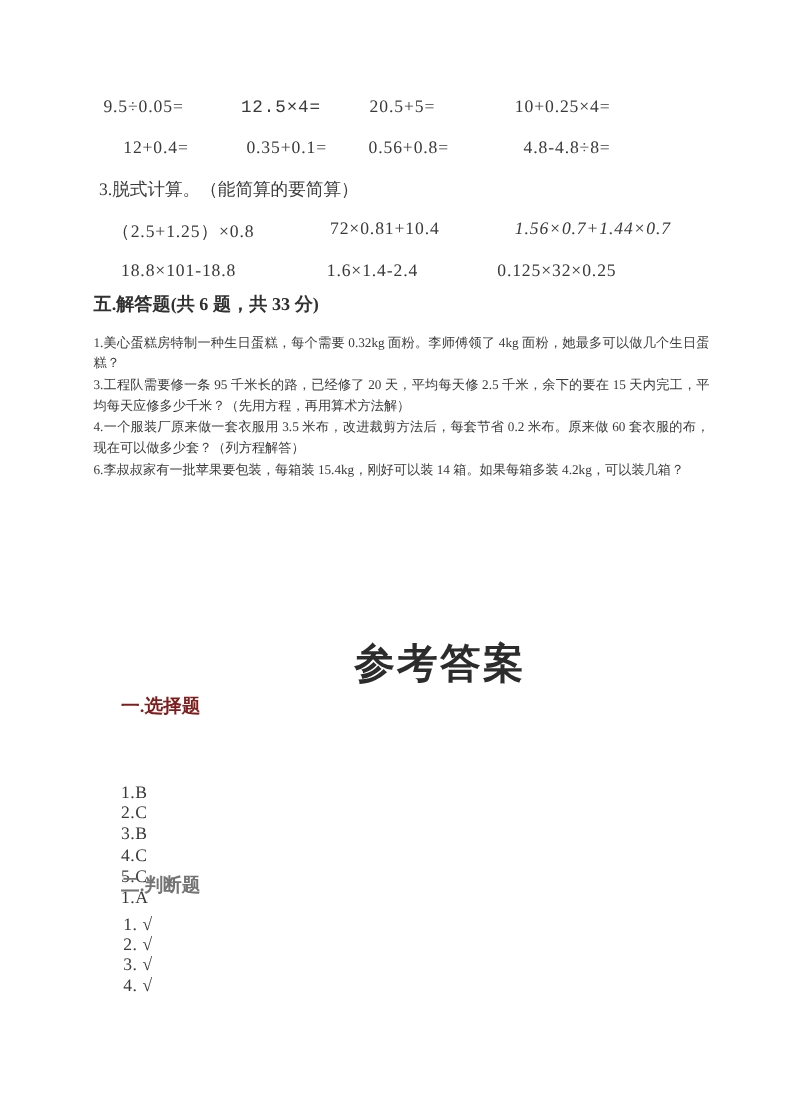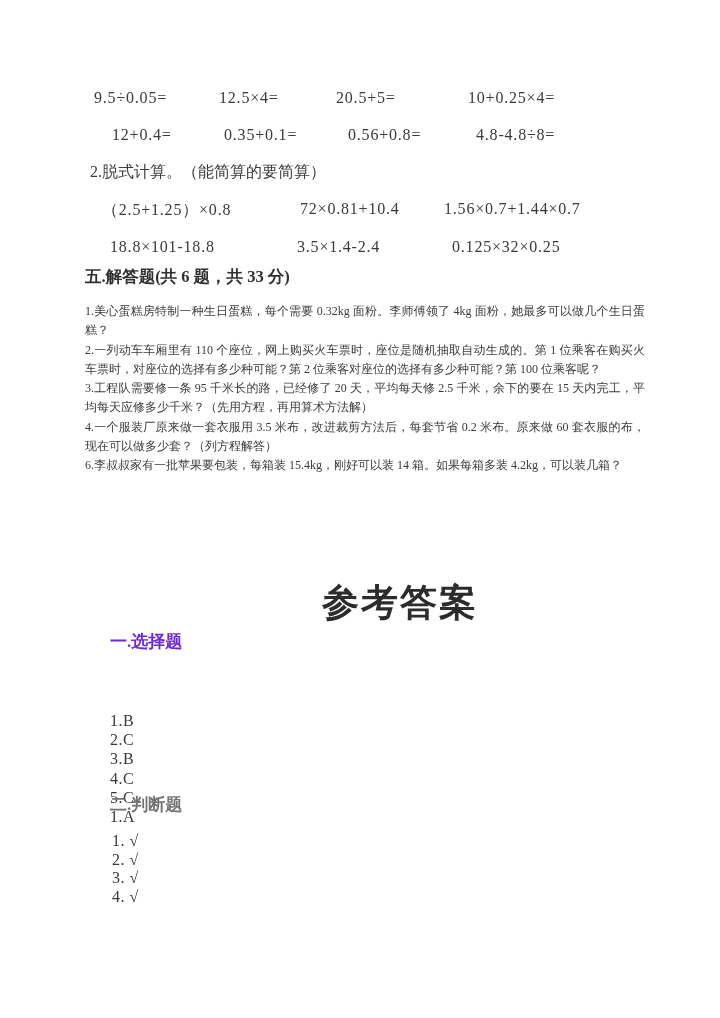--- a/index.html
+++ b/index.html
@@ -17,35 +17,35 @@
     overflow: hidden;
   }
   .expr {
     position: absolute;
     white-space: nowrap;
     font-size: 16px;
     letter-spacing: 0.8px;
   }
   
   .oral-row1 .expr:nth-child(1) { left: 94px;  top: 89px; }
-  .oral-row1 .expr:nth-child(2) { left: 219px; top: 89px; }
+  .oral-row1 .expr:nth-child(2) { left: 219px; top: 89px; font-family: Liberation Mono, monospace; }
   .oral-row1 .expr:nth-child(3) { left: 336px; top: 89px; }
   .oral-row1 .expr:nth-child(4) { left: 468px; top: 89px; }
   .oral-row2 .expr:nth-child(1) { left: 112px; top: 126px; }
   .oral-row2 .expr:nth-child(2) { left: 224px; top: 126px; }
-  .oral-row2 .expr:nth-child(3) { left: 348px; top: 126px; }
+  .oral-row2 .expr:nth-child(3) { left: 335px; top: 126px; }
   .oral-row2 .expr:nth-child(4) { left: 476px; top: 126px; }
   
   .stepwise-title {
     position: absolute; left: 90px; top: 162px;
     font-size: 16px; white-space: nowrap;
   }
   .step-row1 .expr:nth-child(1) { left: 102px; top: 200px; }
   .step-row1 .expr:nth-child(2) { left: 300px; top: 200px; }
-  .step-row1 .expr:nth-child(3) { left: 444px; top: 200px; }
+  .step-row1 .expr:nth-child(3) { left: 468px; top: 200px; font-style: italic; }
   .step-row2 .expr:nth-child(1) { left: 110px; top: 238px; }
   .step-row2 .expr:nth-child(2) { left: 297px; top: 238px; }
   .step-row2 .expr:nth-child(3) { left: 452px; top: 238px; }
   
   .sec5-title {
     position: absolute; left: 85px; top: 266px;
     font-size: 16.5px; font-weight: bold; color: #303030;
     white-space: nowrap;
   }
   
@@ -56,21 +56,21 @@
   }
   .problems p { margin: 0; }
   
   .answers-title {
     position: absolute; left: 0; top: 578px; width: 720px;
     text-align: center; font-size: 37px; font-weight: bold;
     color: #2c2c2c; letter-spacing: 2px; margin-left: 40px;
   }
   .choice-heading {
     position: absolute; left: 110px; top: 630px;
-    font-size: 17px; font-weight: bold; color: #6d28d9;
+    font-size: 17px; font-weight: bold; color: #7f1d1d;
   }
   .choice-list {
     position: absolute; left: 110px; top: 667px;
     font-size: 16px; line-height: 19.2px; letter-spacing: 0.5px; margin-top: 44px;
   }
   .judgment-heading {
     position: absolute; left: 110px; top: 793px;
     font-size: 17px; font-weight: bold; color: #737373;
   }
   .judgment-list {
@@ -90,36 +90,35 @@
     <span class="expr">20.5+5=</span>
     <span class="expr">10+0.25×4=</span>
   </div>
   <div class="oral-row2">
     <span class="expr">12+0.4=</span>
     <span class="expr">0.35+0.1=</span>
     <span class="expr">0.56+0.8=</span>
     <span class="expr">4.8-4.8÷8=</span>
   </div>
 
-  <div class="stepwise-title">2.脱式计算。（能简算的要简算）</div>
+  <div class="stepwise-title">3.脱式计算。（能简算的要简算）</div>
   <div class="step-row1">
     <span class="expr">（2.5+1.25）×0.8</span>
     <span class="expr">72×0.81+10.4</span>
     <span class="expr">1.56×0.7+1.44×0.7</span>
   </div>
   <div class="step-row2">
     <span class="expr">18.8×101-18.8</span>
-    <span class="expr">3.5×1.4-2.4</span>
+    <span class="expr">1.6×1.4-2.4</span>
     <span class="expr">0.125×32×0.25</span>
   </div>
 
   <div class="sec5-title">五.解答题(共 6 题，共 33 分)</div>
   <div class="problems">
     <p>1.美心蛋糕房特制一种生日蛋糕，每个需要 0.32kg 面粉。李师傅领了 4kg 面粉，她最多可以做几个生日蛋糕？</p>
-    <p>2.一列动车车厢里有 110 个座位，网上购买火车票时，座位是随机抽取自动生成的。第 1 位乘客在购买火车票时，对座位的选择有多少种可能？第 2 位乘客对座位的选择有多少种可能？第 100 位乘客呢？</p>
     <p>3.工程队需要修一条 95 千米长的路，已经修了 20 天，平均每天修 2.5 千米，余下的要在 15 天内完工，平均每天应修多少千米？（先用方程，再用算术方法解）</p>
     <p>4.一个服装厂原来做一套衣服用 3.5 米布，改进裁剪方法后，每套节省 0.2 米布。原来做 60 套衣服的布，现在可以做多少套？（列方程解答）</p>
     <p>6.李叔叔家有一批苹果要包装，每箱装 15.4kg，刚好可以装 14 箱。如果每箱多装 4.2kg，可以装几箱？</p>
   </div>
 
   <div class="answers-title">参考答案</div>
 
   <div class="choice-heading">一.选择题</div>
   <div class="choice-list">
     <div class="ans-item">1.B</div>

